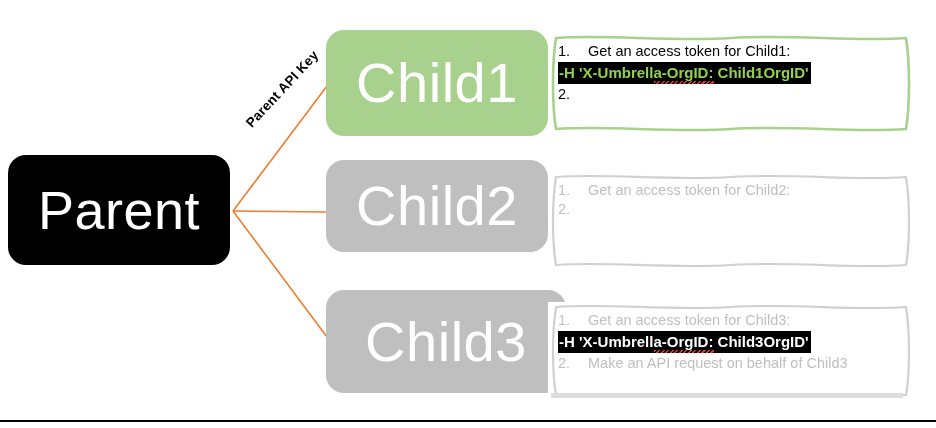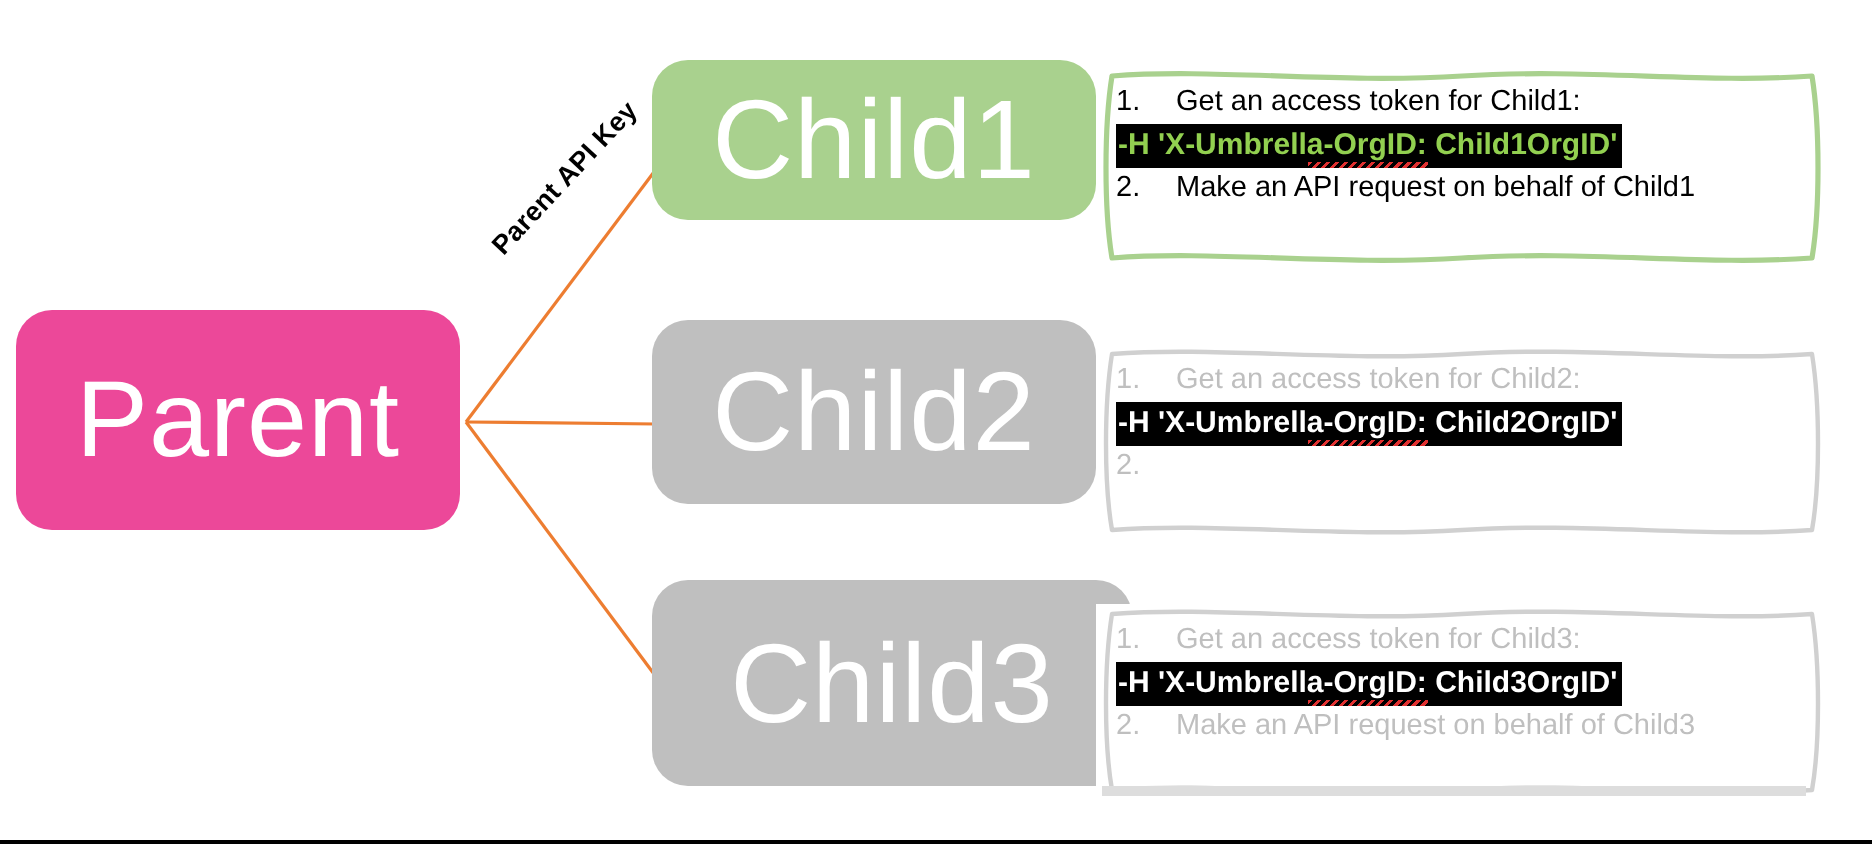--- a/index.html
+++ b/index.html
@@ -44,27 +44,27 @@
   }
   .node-label {
     color: #ffffff;
     line-height: 1;
     white-space: nowrap;
   }
 
   #node-parent {
     left: 8px;  top: 155px;
     width: 222px; height: 110px;
-    background: #ec4899;
+    background: #000000;
   }
   #node-parent .node-label { font-size: 54px; }
 
   #node-child1 {
     left: 326px; top: 30px;
-    width: 222px; height: 80px;
+    width: 222px; height: 106px;
     background: #A9D18E;
   }
   #node-child2 {
     left: 326px; top: 160px;
     width: 222px; height: 92px;
     background: #BFBFBF;
   }
   #node-child3 {
     left: 326px; top: 290px;
     width: 240px; height: 103px;
@@ -215,41 +215,36 @@
       <div class="step">
         <span class="step-num">1.</span>
         <span class="step-text">Get an access token for Child1:</span>
       </div>
       <div class="code-line">
         <span>-H 'X-Umbrella-OrgID: Child1OrgID'</span>
         <span class="code-underline" style="left:96px;width:60px;"></span>
       </div>
       <div class="step">
         <span class="step-num">2.</span>
-        <span class="step-text">Make an API request on behalf of Child1</span>
       </div>
     </div>
   </div>
 
   <div class="callout callout-dim" id="callout-child2">
     <svg class="callout-border" viewBox="0 0 366 98" preserveAspectRatio="none">
       <path d="M8,5 C60,1 120,9 183,5 C245,1 305,9 358,5
                C362,30 362,70 358,93
                C305,97 245,89 183,93 C120,97 60,89 8,93
                C4,70 4,30 8,5 Z" fill="none" stroke="#D0D0D0" stroke-width="2.2" stroke-linejoin="round"></path>
     </svg>
     <div class="callout-inner">
       <div class="step">
         <span class="step-num">1.</span>
         <span class="step-text">Get an access token for Child2:</span>
       </div>
-      <div class="code-line">
-        <span>-H 'X-Umbrella-OrgID: Child2OrgID'</span>
-        <span class="code-underline" style="left:96px;width:60px;"></span>
-      </div>
       <div class="step">
         <span class="step-num">2.</span>
       </div>
     </div>
   </div>
 
   <div class="callout callout-dim" id="callout-child3">
     <svg class="callout-border" viewBox="0 0 366 98" preserveAspectRatio="none">
       <path d="M8,5 C60,1 120,9 183,5 C245,1 305,9 358,5
                C362,30 362,70 358,93

